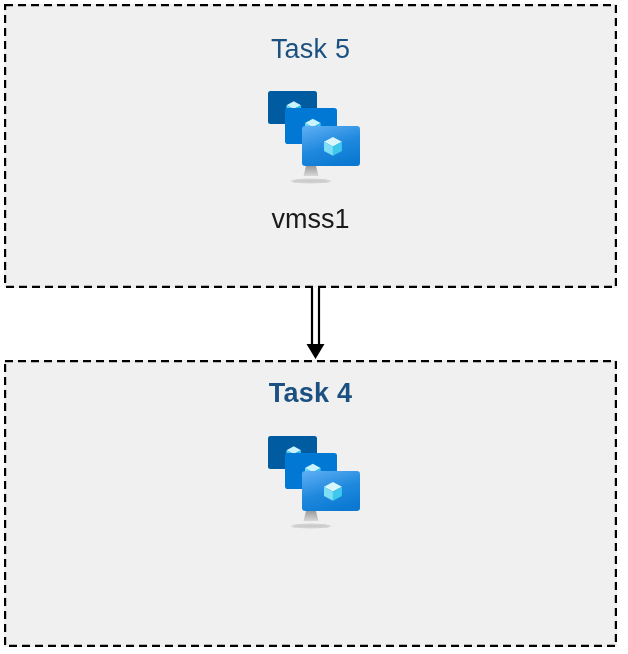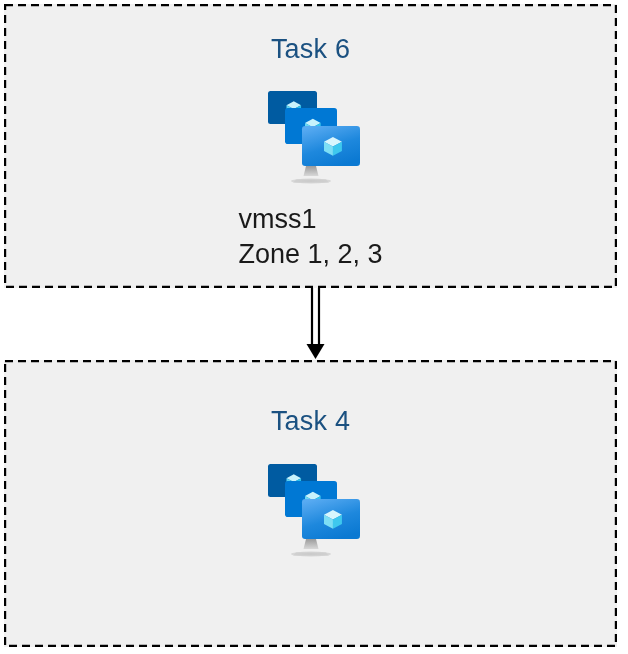--- a/index.html
+++ b/index.html
@@ -50,37 +50,37 @@
   .box-title {
     color: #1b5181;
     font-size: 27px;
     font-weight: 400;
     letter-spacing: 0.2px;
     line-height: 1;
     text-align: center;
     white-space: nowrap;
   }
   #task-box-3 .box-title { margin-top: 32px; }
-  #task-box-4 .box-title { margin-top: 48px; }
+  #task-box-4 .box-title { margin-top: 20px; font-weight: bold; }
 
   
   .vmss-icon {
     display: block;
   }
   #task-box-3 .icon-wrap { margin-top: 21px; }
   #task-box-4 .icon-wrap { margin-top: 22px; }
   .icon-wrap { line-height: 0; }
 
   
   .caption {
     color: #1a1a1a;
     font-size: 27px;
     font-weight: 400;
     line-height: 1.30;
-    text-align: left;
+    text-align: center;
     white-space: nowrap;
   }
   #task-box-3 .caption { margin-top: 18px; }
   #task-box-4 .caption { margin-top: 32px; }
 
   
   #connector {
     position: absolute;
     left: 296px;
     top: 286px;
@@ -91,21 +91,21 @@
 </head>
 <body>
 
 <div id="canvas">
 
   <div class="task-box" id="task-box-3">
     <svg class="dash-border" width="613" height="284" viewBox="0 0 613 284" aria-hidden="true">
       <rect x="1" y="1" width="611" height="282" fill="none" stroke="#000000" stroke-width="2.4" stroke-dasharray="8 5" stroke-linecap="butt"></rect>
     </svg>
 
-    <div class="box-title">Task 6</div>
+    <div class="box-title">Task 5</div>
 
     <div class="icon-wrap">
       <svg class="vmss-icon" width="98" height="100" viewBox="0 0 98 100" aria-hidden="true">
         <defs>
           <linearGradient id="frontGrad3" x1="0.18" y1="0" x2="0.62" y2="1">
             <stop offset="0%" stop-color="#59abf2"></stop>
             <stop offset="55%" stop-color="#1e88dd"></stop>
             <stop offset="100%" stop-color="#0b79d2"></stop>
           </linearGradient>
           <linearGradient id="standGrad3" x1="0" y1="0" x2="0" y2="1">
@@ -141,21 +141,20 @@
         <g transform="translate(62,52) scale(0.64)">
           <path d="M0 9 L14 1.5 L28 9 L14 16.5 Z" fill="#d9f6fd"></path>
           <path d="M0 9 L14 16.5 L14 31 L0 23.5 Z" fill="#7ddef5"></path>
           <path d="M28 9 L14 16.5 L14 31 L28 23.5 Z" fill="#3ec8ee"></path>
         </g>
       </svg>
     </div>
 
     <div class="caption">
       <div>vmss1</div>
-      <div>Zone 1, 2, 3</div>
     </div>
   </div>
 
   <svg id="connector" viewBox="0 0 40 76" aria-hidden="true">
 
     <line x1="16" y1="2" x2="16" y2="60" stroke="#000000" stroke-width="2.2"></line>
     <line x1="23" y1="2" x2="23" y2="60" stroke="#000000" stroke-width="2.2"></line>
 
     <path d="M10.5 58 L28.5 58 L19.5 73 Z" fill="#000000"></path>
   </svg>

